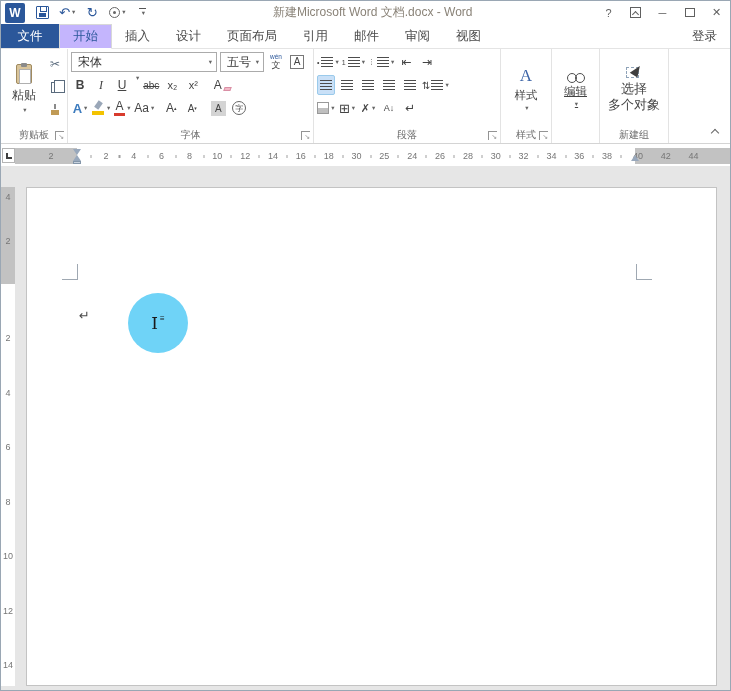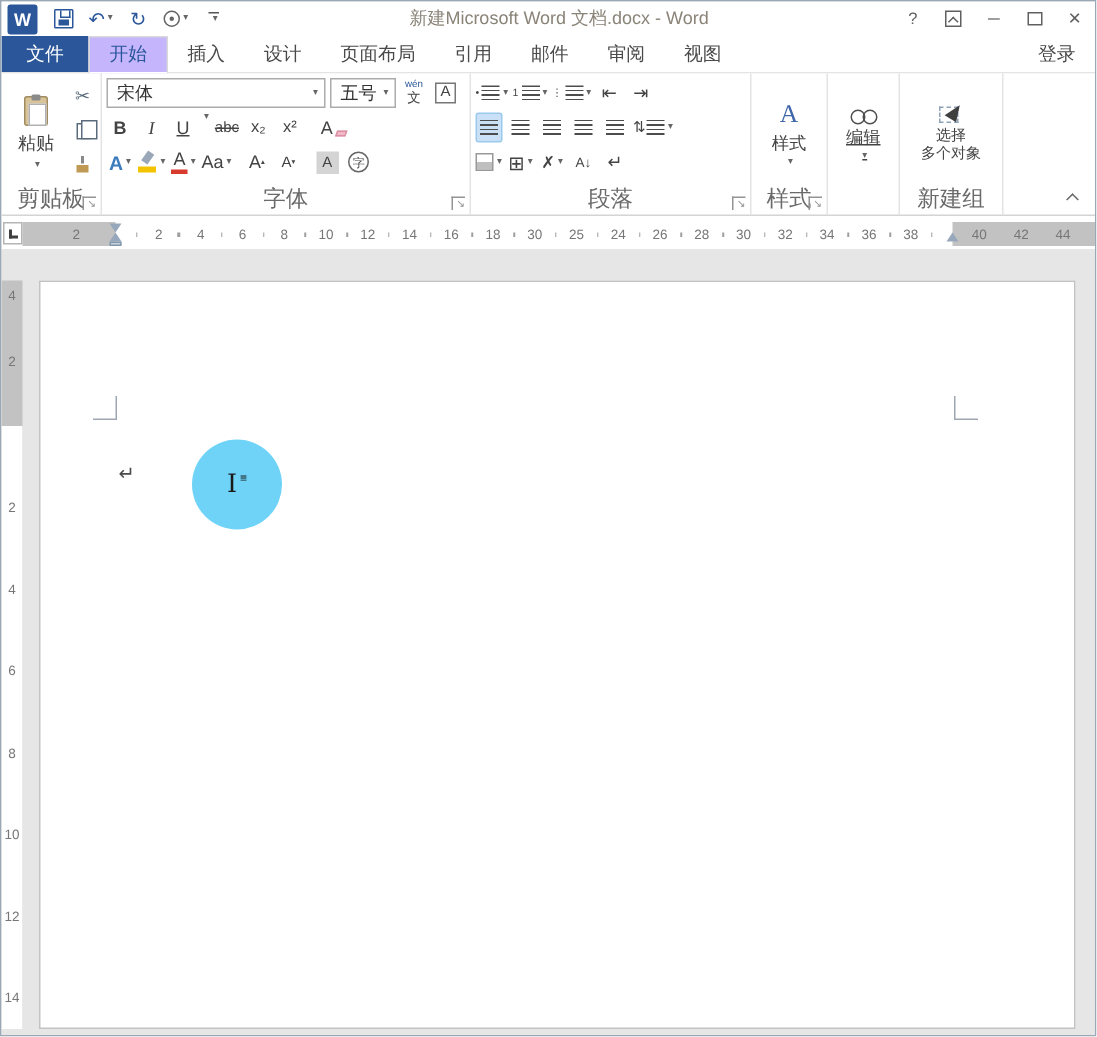--- a/index.html
+++ b/index.html
@@ -31,21 +31,21 @@
   
   .tabrow { position:absolute; left:0; top:23px; width:100%; height:25px; background:#fff; display:flex; align-items:stretch; border-bottom:1px solid #E4E4E4; }
   .file-tab { width:58px; background:#2B579A; color:#fff; display:flex; align-items:center; justify-content:center; font-size:12.5px; }
   .tab { padding:0 13px; display:flex; align-items:center; font-size:12.5px; color:#4A4A4A; }
   .tab.active { color:#2B579A; background:#c4b5fd; border:1px solid #D8D8D8; border-bottom:1px solid #fff; margin-bottom:-1px; }
   .signin { margin-left:auto; padding-right:13px; display:flex; align-items:center; font-size:12.5px; color:#444; }
 
   
   .ribbon { position:absolute; left:0; top:48px; width:100%; height:95px; background:#fff; border-bottom:1px solid #D4D4D4; display:flex; }
   .group { position:relative; border-right:1px solid #E3E3E3; padding:3px 3px 16px 3px; }
-  .group-label { position:absolute; bottom:1px; left:0; right:0; text-align:center; font-size:15px; color:#6A6A6A; }
+  .group-label { position:absolute; bottom:1px; left:0; right:0; text-align:center; font-size:10px; color:#6A6A6A; }
   .launcher { position:absolute; bottom:3px; right:3px; width:9px; height:9px; border-top:1px solid #949494; border-left:1px solid #949494; font-size:7px; color:#949494; display:flex; align-items:flex-end; justify-content:flex-end; line-height:1; }
   .rows { display:flex; flex-direction:column; gap:2px; }
   .row { display:flex; align-items:flex-start; gap:3px; height:21px; }
   .sbtn { display:flex; align-items:center; justify-content:center; min-width:18px; height:20px; border-radius:2px; font-size:12px; color:#444; }
   .sbtn.sel { background:#C9E0F7; border:1px solid #9ACAEB; }
   .bars { width:12px; height:10px; background:repeating-linear-gradient(to bottom,#4D4D4D 0 1px,transparent 1px 3px); }
   .pre { font-size:7px; margin-right:2px; color:#444; }
 
   
   .g-clip { width:67px; }
@@ -103,34 +103,34 @@
   .g-styles { width:51px; } .g-edit { width:48px;text-decoration:underline; } .g-new { width:69px; }
   .big-btn { width:100%; height:74px; display:flex; flex-direction:column; align-items:center; justify-content:center; gap:2px; border-radius:2px; }
   .styles-a { font-size:17px; color:#3E66A8; font-family:"Liberation Serif","DejaVu Serif",serif; }
   .big-label { font-size:11.5px; color:#444; }
   .binoc { width:18px; height:11px; position:relative; }
   .binoc::before, .binoc::after { content:""; position:absolute; top:2px; width:8px; height:8px; border:1.5px solid #4F4F4F; border-radius:50%; }
   .binoc::before { left:0; } .binoc::after { right:0; }
   .sel-icon { position:relative; width:16px; height:14px; }
   .sel-icon::before { content:""; position:absolute; left:0; top:2px; width:11px; height:9px; border:1px dashed #8FA3B8; }
   .sel-icon::after { content:""; position:absolute; right:1px; top:0; width:0; height:0; border-left:5px solid transparent; border-right:4px solid transparent; border-bottom:11px solid #3F3F3F; transform:rotate(32deg); }
-  .two-line { font-size:10px; line-height:1.25; text-align:center; color:#444; }
+  .two-line { font-size:13px; line-height:1.25; text-align:center; color:#444; }
   .collapse-btn { position:absolute; right:8px; bottom:6px; width:14px; height:12px; display:flex; align-items:center; justify-content:center; }
   .collapse-btn::after { content:""; width:5px; height:5px; border-top:1px solid #666; border-right:1px solid #666; transform:rotate(-45deg); margin-top:3px; }
 
   
   .rulerband { position:absolute; left:0; top:143px; width:100%; height:22px; background:#fff; }
   .tabsel { position:absolute; left:1px; top:147px; width:13px; height:15px; background:#fff; border:1px solid #B5B5B5; display:flex; align-items:center; justify-content:center; }
   .tabsel-l { width:6px; height:6px; border-left:2px solid #3F3F3F; border-bottom:2px solid #3F3F3F; }
   .hruler { position:absolute; left:14px; top:147px; width:717px; height:16px; background:#C2C2C2; }
   .hr-white { position:absolute; left:62px; top:0; width:558px; height:16px; background:#fff; }
   .hr-white::after { content:""; position:absolute; left:0; right:0; top:6.5px; height:3px; background:repeating-linear-gradient(to right,#9E9E9E 0 1px,transparent 1px 27.85px); background-position-x:42.5px; }
   .hr-nums-left { position:absolute; left:22px; top:0; height:16px; display:flex; }
   .hr-nums { position:absolute; left:77px; top:0; height:16px; display:flex; }
-  .hr-nums-right { position:absolute; left:624px; top:0; height:16px; display:flex; }
+  .hr-nums-right { position:absolute; left:609px; top:0; height:16px; display:flex; }
   .rnum { width:27.85px; height:16px; display:flex; align-items:center; justify-content:center; font-size:9px; color:#767676; flex:0 0 auto; }
   .tri-down { position:absolute; width:0; height:0; border-left:4px solid transparent; border-right:4px solid transparent; border-top:6px solid #98A8BC; }
   .tri-up { position:absolute; width:0; height:0; border-left:4px solid transparent; border-right:4px solid transparent; border-bottom:6px solid #98A8BC; }
   .ind-box { position:absolute; width:8px; height:3px; background:#C8D2DE; border:1px solid #8496A9; }
 
   .vruler { position:absolute; left:0; top:186px; width:14px; height:499px; background:#C2C2C2; }
   .vr-white { position:absolute; left:0; top:97px; width:14px; height:402px; background:#fff; }
   .vr-nums-top { position:absolute; left:0; top:-12px; width:14px; display:flex; flex-direction:column; }
   .vr-nums { position:absolute; left:0; top:124px; width:14px; display:flex; flex-direction:column; }
   .vnum { height:44px; display:flex; align-items:center; justify-content:center; font-size:9px; color:#767676; flex:0 0 auto; }

